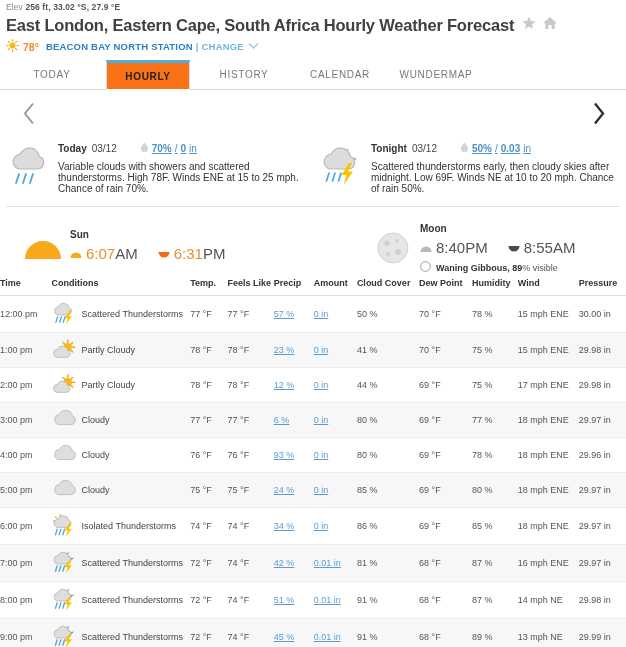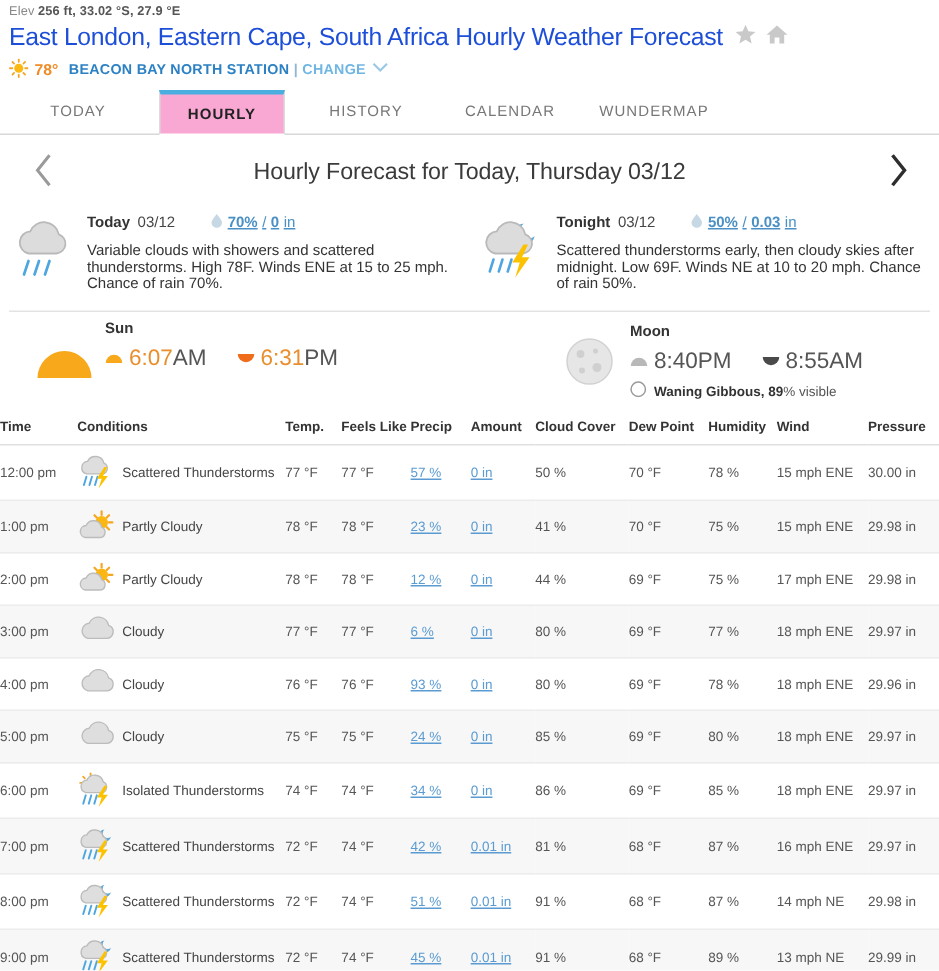--- a/index.html
+++ b/index.html
@@ -25,22 +25,22 @@
 
   
   .title-row {
     display: flex;
     align-items: center;
     padding: 0 6px;
     height: 22px;
   }
   .page-title {
     font-size: 16.5px;
-    color: #1d4ed8;
-    font-weight: normal;
+    color: #404040;
+    font-weight: bold;
     white-space: nowrap;
     letter-spacing: -0.2px;
   }
   .title-icons { display: flex; align-items: center; gap: 5px; margin-left: 7px; }
   .ico-star, .ico-home { display: block; }
 
   
   .station-row {
     display: flex;
     align-items: center;
@@ -90,21 +90,21 @@
     border: none;
     cursor: pointer;
     font-family: inherit;
   }
   .tab.active {
     color: #222;
     font-weight: bold;
     border-top: 3px solid #4aaee0;
     border-left: 1px solid #dcdcdc;
     border-right: 1px solid #dcdcdc;
-    background: #f9a8d4;
+    background: #f97316;
     height: 30px;
     padding-top: 8px;
     margin-bottom: -1px;
     border-bottom: 1px solid #fff;
   }
 
   
   .fc-head {
     display: flex;
     align-items: center;
@@ -154,21 +154,21 @@
     font-size: 10px;
     line-height: 11px;
     color: #333;
   }
 
   
   .astro {
     display: flex;
     border-top: 1px solid #e3e3e3;
     margin: 12px 6px 0 6px;
-    padding-top: 4px;
+    padding-top: 20px;
     height: 62px;
   }
   .astro-block { display: flex; }
   .astro-block.sun { width: 356px; padding-left: 10px; }
   .astro-block.moon { padding-left: 4px; align-items: center; }
   .astro-ico { width: 54px; flex: 0 0 54px; display:flex; align-items:center; justify-content:center;}
   .astro-info { padding-top: 2px; }
   .astro-name { font-size: 10px; font-weight: bold; color: #333; margin-bottom: 5px; }
   .astro-times { display: flex; align-items: center; font-size: 15px; color: #555; }
   .astro-times .t { display: flex; align-items: center; margin-right: 20px; white-space: nowrap; }
@@ -279,21 +279,20 @@
   <button class="tab">CALENDAR</button>
   <button class="tab">WUNDERMAP</button>
 </div>
 
 <div class="fc-head">
   <button class="arrow-prev">
     <svg width="15" height="24" viewBox="0 0 15 24">
         <polyline points="11,2 3,12 11,22" fill="none" stroke="#9a9a9a" stroke-width="2"></polyline>
       </svg>
   </button>
-  <div class="fc-title">Hourly Forecast for Today, Thursday 03/12</div>
   <button class="arrow-next">
     <svg width="15" height="24" viewBox="0 0 15 24">
         <polyline points="4,2 12,12 4,22" fill="none" stroke="#2e2e2e" stroke-width="2.3"></polyline>
       </svg>
   </button>
 </div>
 
 <div class="fc-panels">
 
   <div class="fc-panel">

